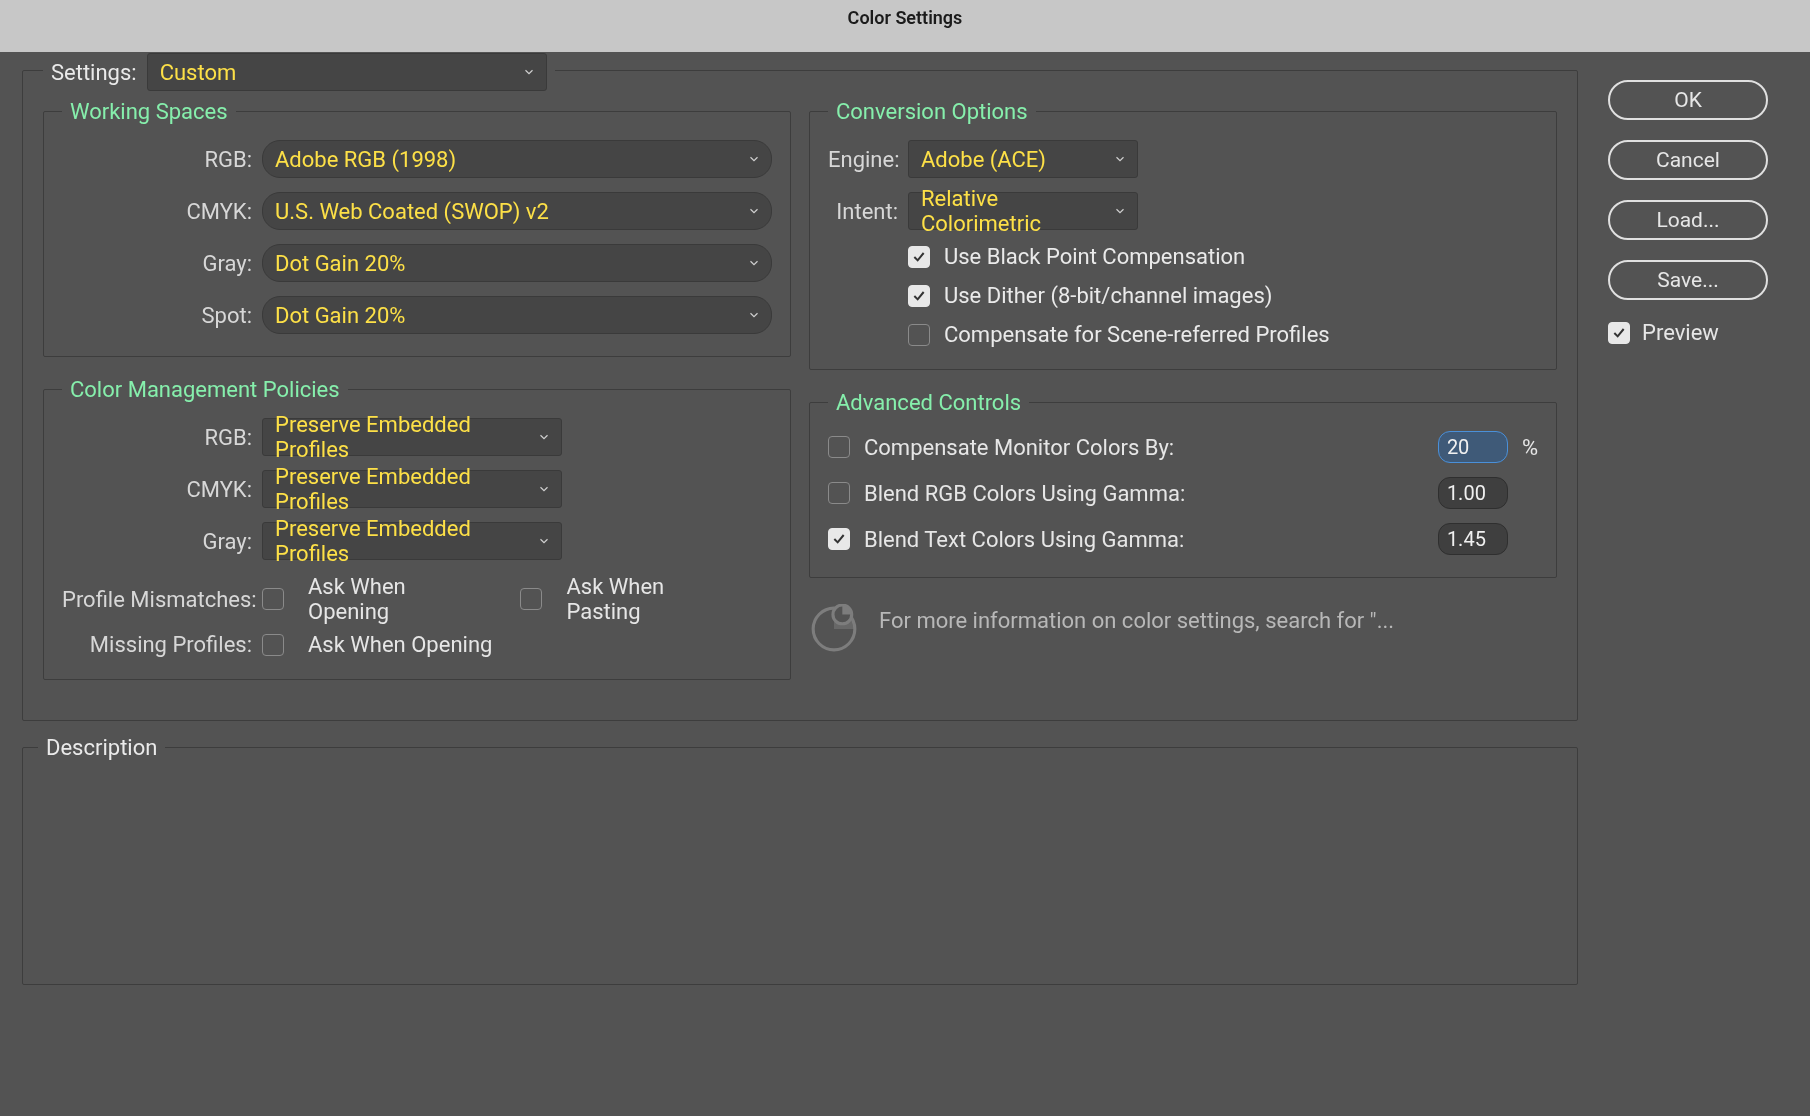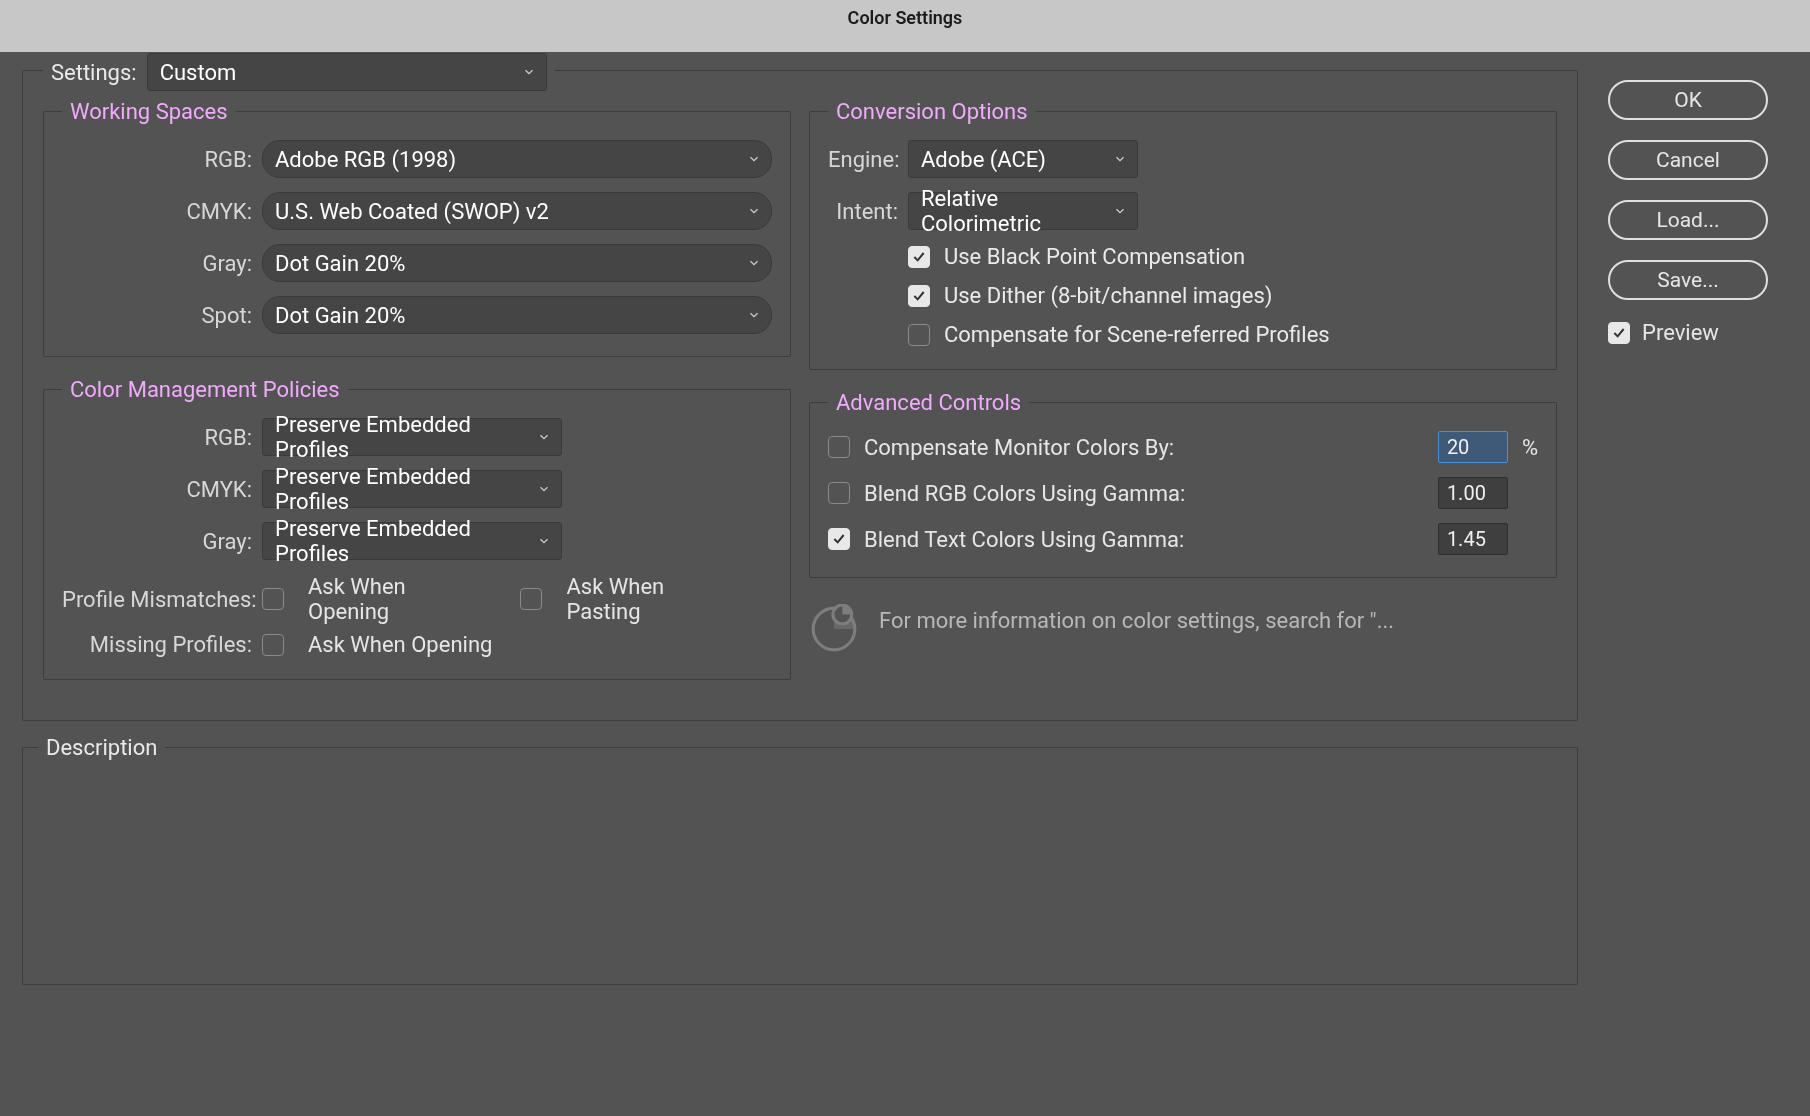--- a/index.html
+++ b/index.html
@@ -67,21 +67,21 @@
   
   .fs {
     border: 1px solid #3d3d3d;
     border-radius: 2px;
     padding: 16px 18px 22px 18px;
     position: relative;
     margin-bottom: 20px;
   }
   .fs > legend {
     padding: 0 8px;
-    color: #f0abfc;
+    color: #86efac;
     font-size: 22px;
   }
 
   
   .outer-panel {
     border: 1px solid #3d3d3d;
     border-radius: 2px;
     padding: 0 20px 20px 20px;
     position: relative;
   }
@@ -130,21 +130,21 @@
   
   .dd {
     position: relative;
     background: #454545;
     border: 1px solid #3a3a3a;
     border-radius: 3px;
     height: 38px;
     display: flex;
     align-items: center;
     padding: 0 34px 0 12px;
-    color: #ffffff;
+    color: #fde047;
     cursor: pointer;
     min-width: 0;
   }
   .dd.grow { flex: 1; border-radius: 18px; }
   .dd .chev {
     position: absolute;
     right: 10px;
     top: 50%;
     transform: translateY(-50%);
     color: #d0d0d0;
@@ -182,21 +182,21 @@
 
   
   .numin {
     background: #3f3f3f;
     border: 1px solid #2f2f2f;
     color: #f0f0f0;
     height: 32px;
     width: 70px;
     padding: 0 8px;
     font-size: 20px;
-    border-radius: 2px;
+    border-radius: 12px;
   }
   .numin.highlight {
     border: 1px solid #4a90d9;
     background: #3f5a78;
   }
   .adv-row {
     display: flex;
     align-items: center;
     margin-bottom: 14px;
     gap: 14px;

